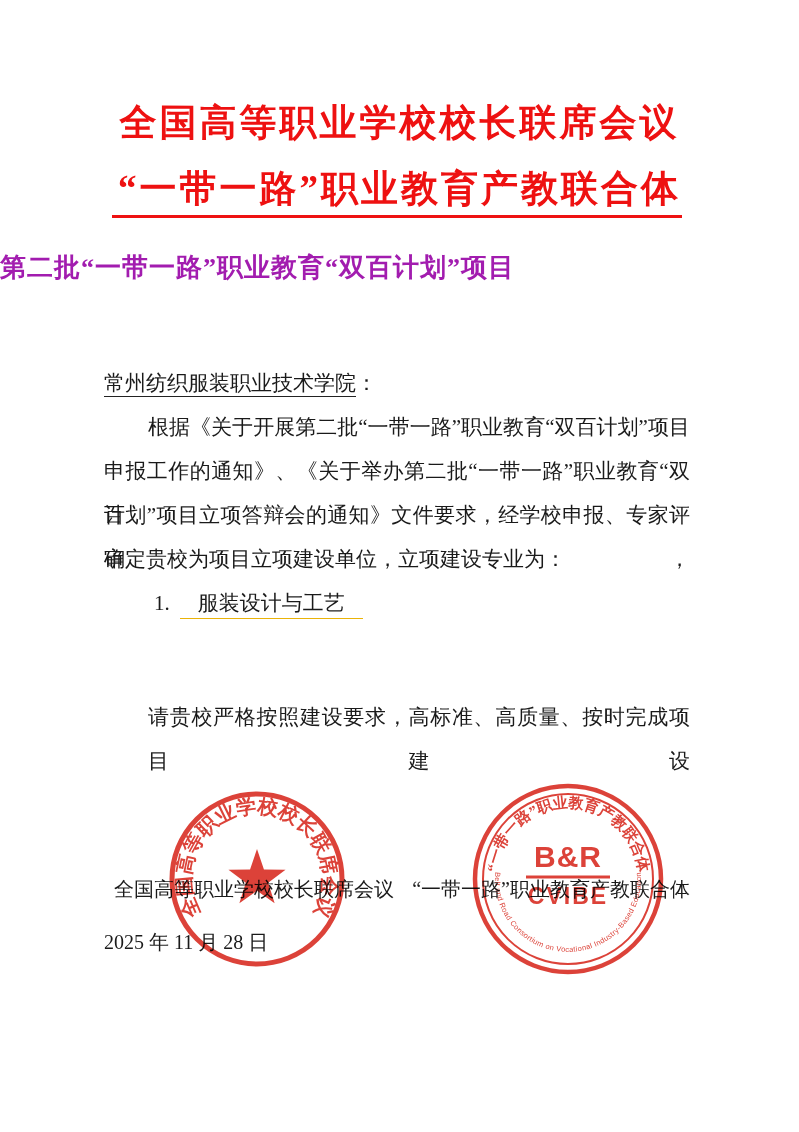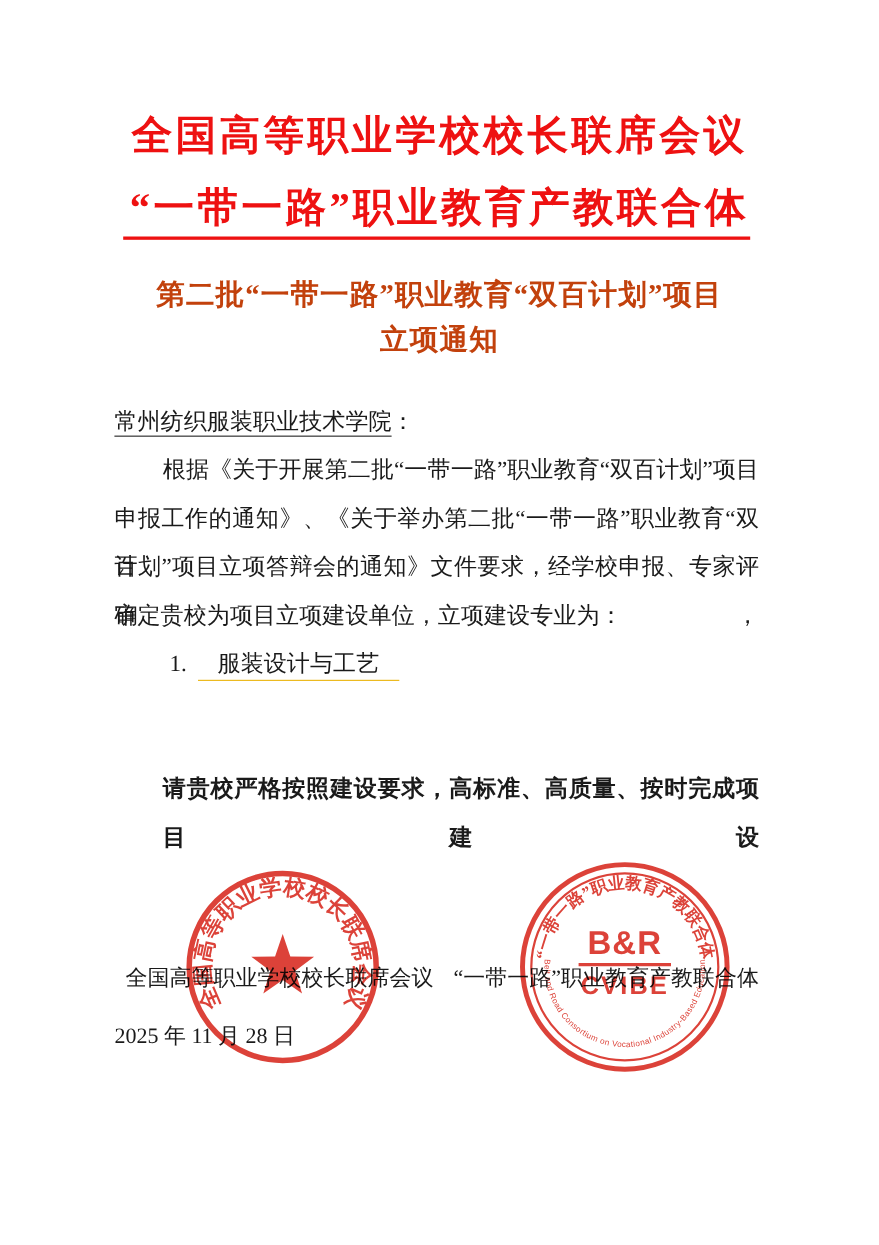--- a/index.html
+++ b/index.html
@@ -34,25 +34,24 @@
   .letterhead-rule {
     position: absolute;
     left: 112px; top: 215px;
     width: 570px; height: 3px;
     background: var(--accent);
   }
   
   .doc-title-line {
     position: absolute;
     left: 0; right: 0;
-    text-align: center;
     font-weight: bold;
     font-size: 26px;
     letter-spacing: 1px;
-    color: #c2410c;
+    color: #a21caf;
     white-space: nowrap;
   }
   .dt1 { top: 250px; }
   .dt2 { top: 291px; }
   
   .body-block {
     position: absolute;
     left: 104px; top: 361px;
     width: 586px;
     font-size: 21px;
@@ -76,21 +75,20 @@
     padding: 0 18px;
     border-bottom: 1px solid #eab308;
     line-height: 30px;
   }
   .para2-block {
     position: absolute;
     left: 104px; top: 695px;
     width: 586px;
     font-size: 21px;
     line-height: 44px;
-    font-weight: bold;
   }
   
   .sig-row {
     position: absolute;
     left: 104px; top: 869px;
     width: 586px;
     display: flex;
     justify-content: space-between;
     font-size: 20px;
     line-height: 40px;
@@ -120,21 +118,20 @@
 </head>
 <body>
 
 <div class="page">
 
   <div class="letterhead-line lh1">全国高等职业学校校长联席会议</div>
   <div class="letterhead-line lh2">“一带一路”职业教育产教联合体</div>
   <div class="letterhead-rule"></div>
 
   <div class="doc-title-line dt1">第二批“一带一路”职业教育“双百计划”项目</div>
-  <div class="doc-title-line dt2">立项通知</div>
 
   <div class="body-block">
     <div class="bline"><span class="salutation-name">常州纺织服装职业技术学院</span><span>：</span></div>
     <div class="bline fill indent">根据《关于开展第二批“一带一路”职业教育“双百计划”项目</div>
     <div class="bline fill">申报工作的通知》、《关于举办第二批“一带一路”职业教育“双百</div>
     <div class="bline fill">计划”项目立项答辩会的通知》文件要求，经学校申报、专家评审，</div>
     <div class="bline">确定贵校为项目立项建设单位，立项建设专业为：</div>
     <div class="bline list-line"><span>1.</span><span class="list-specialty">服装设计与工艺</span></div>
   </div>
 

